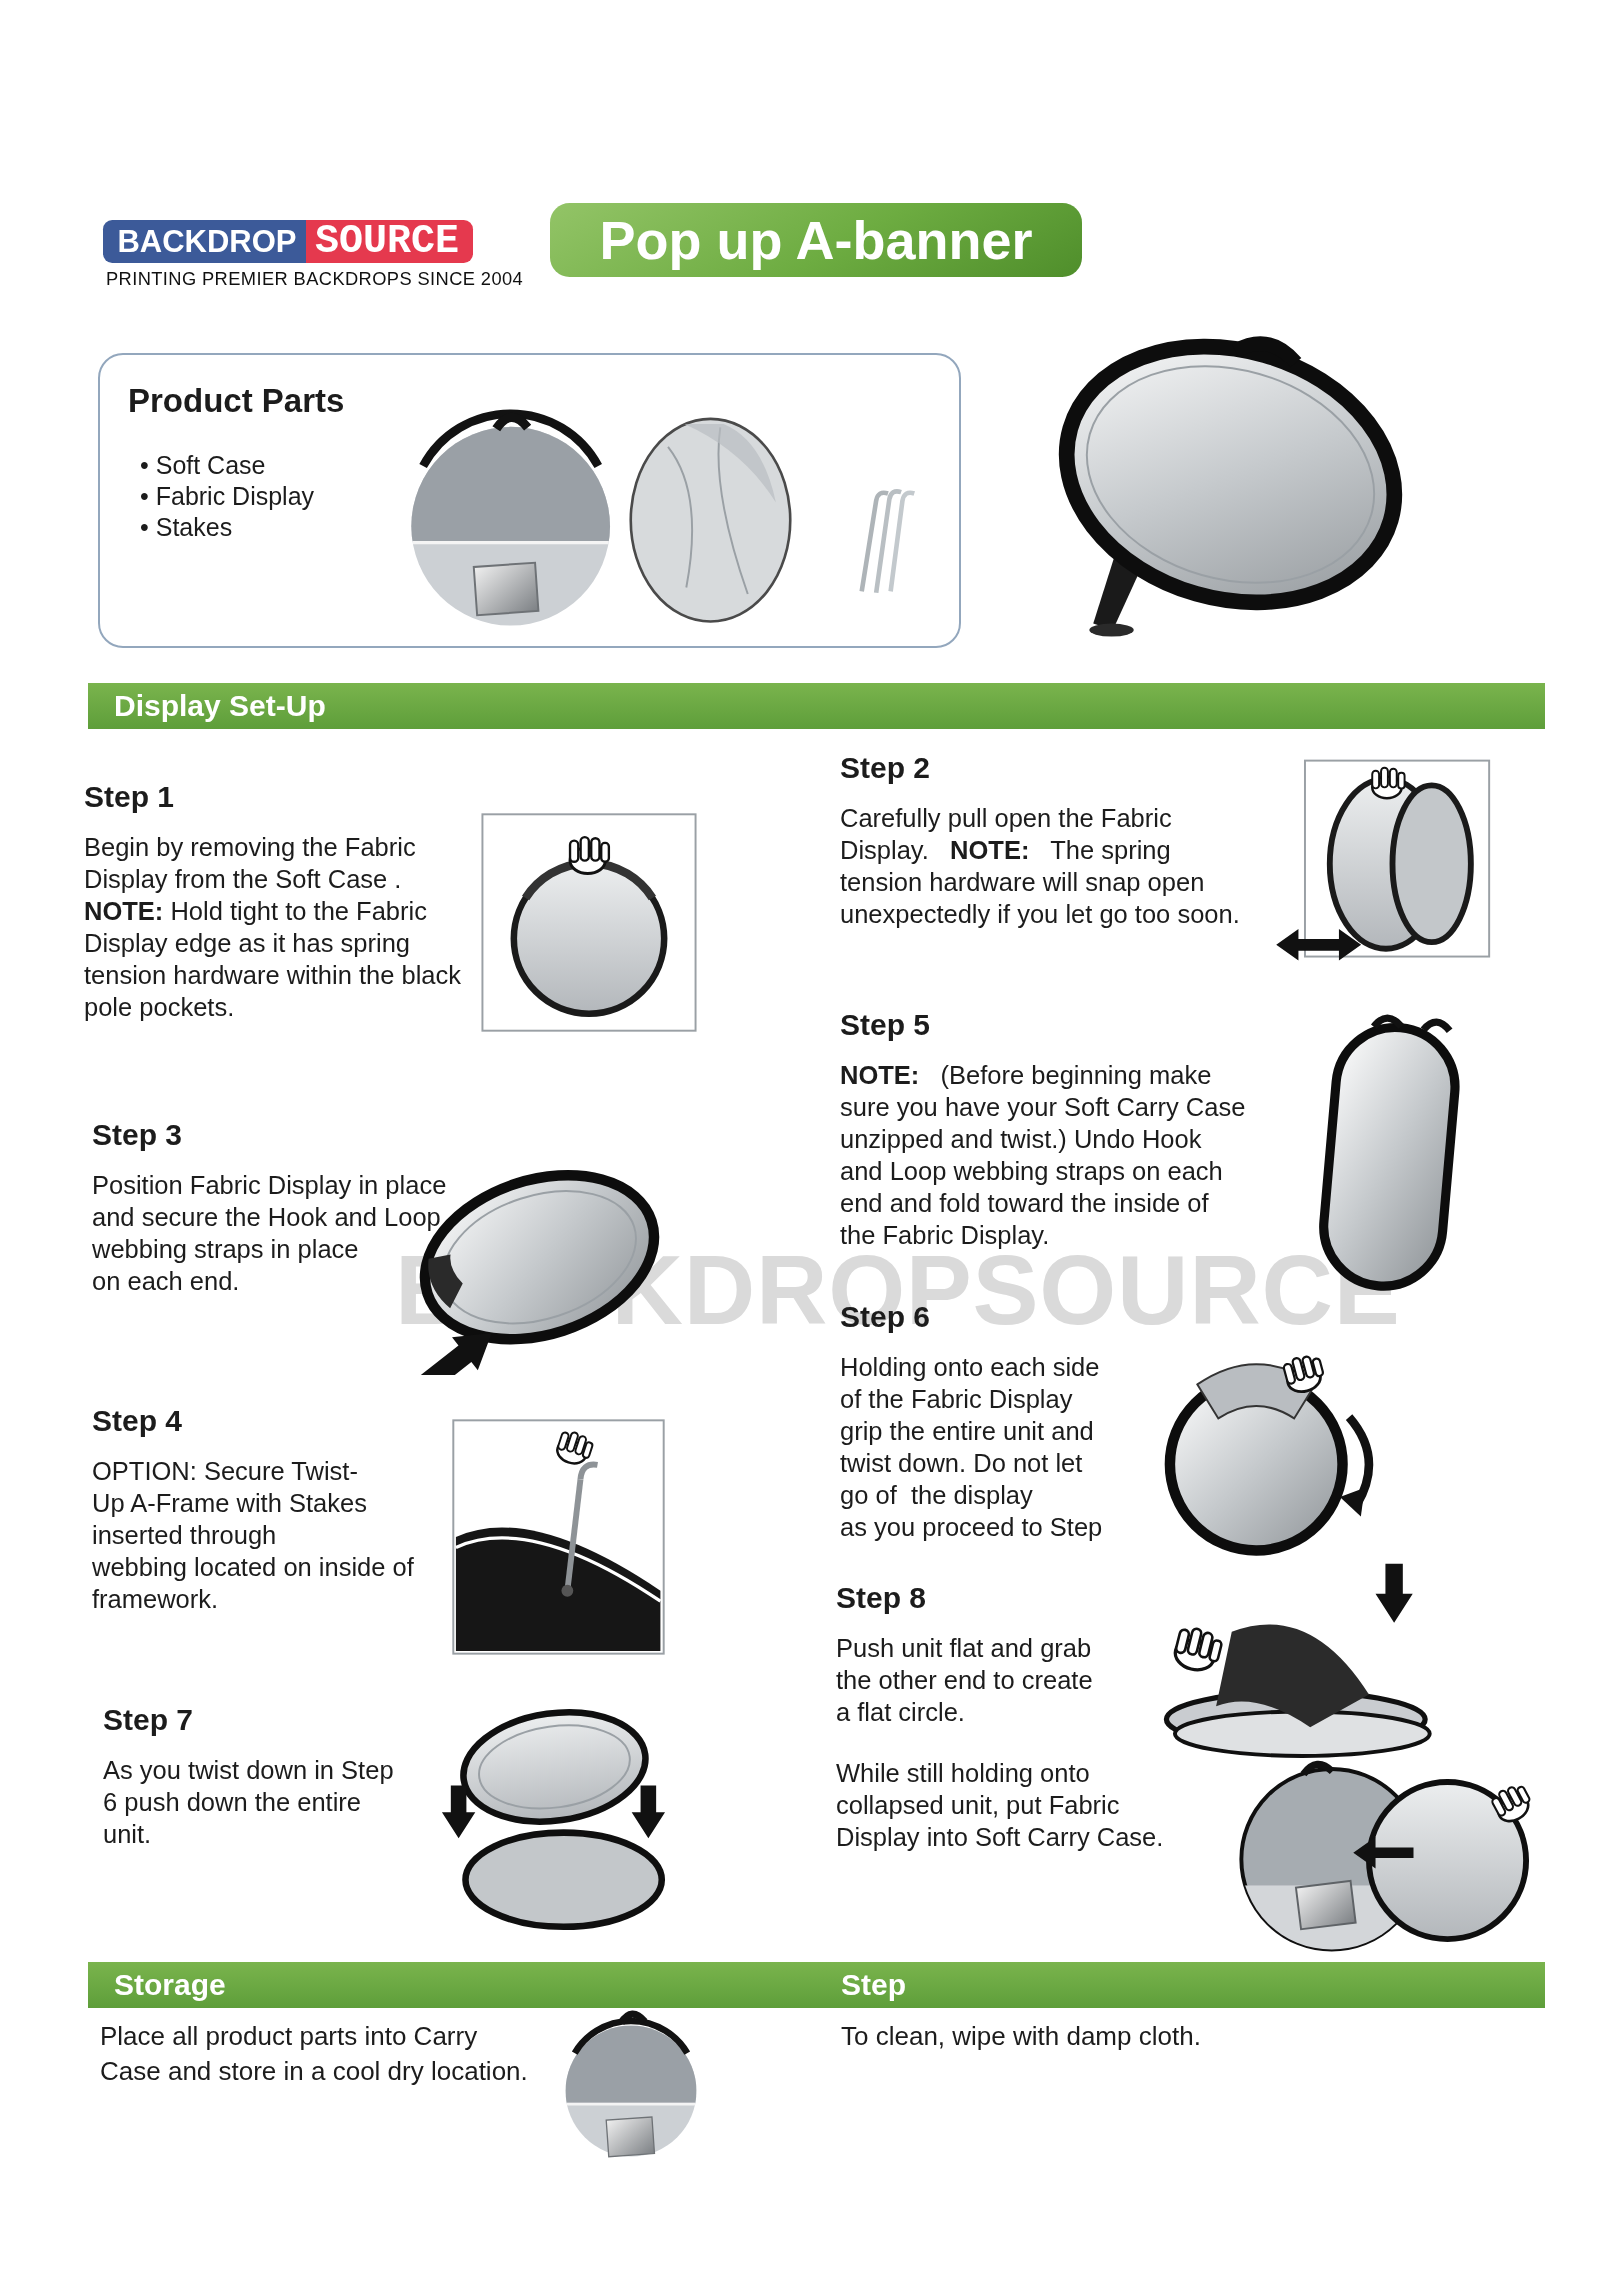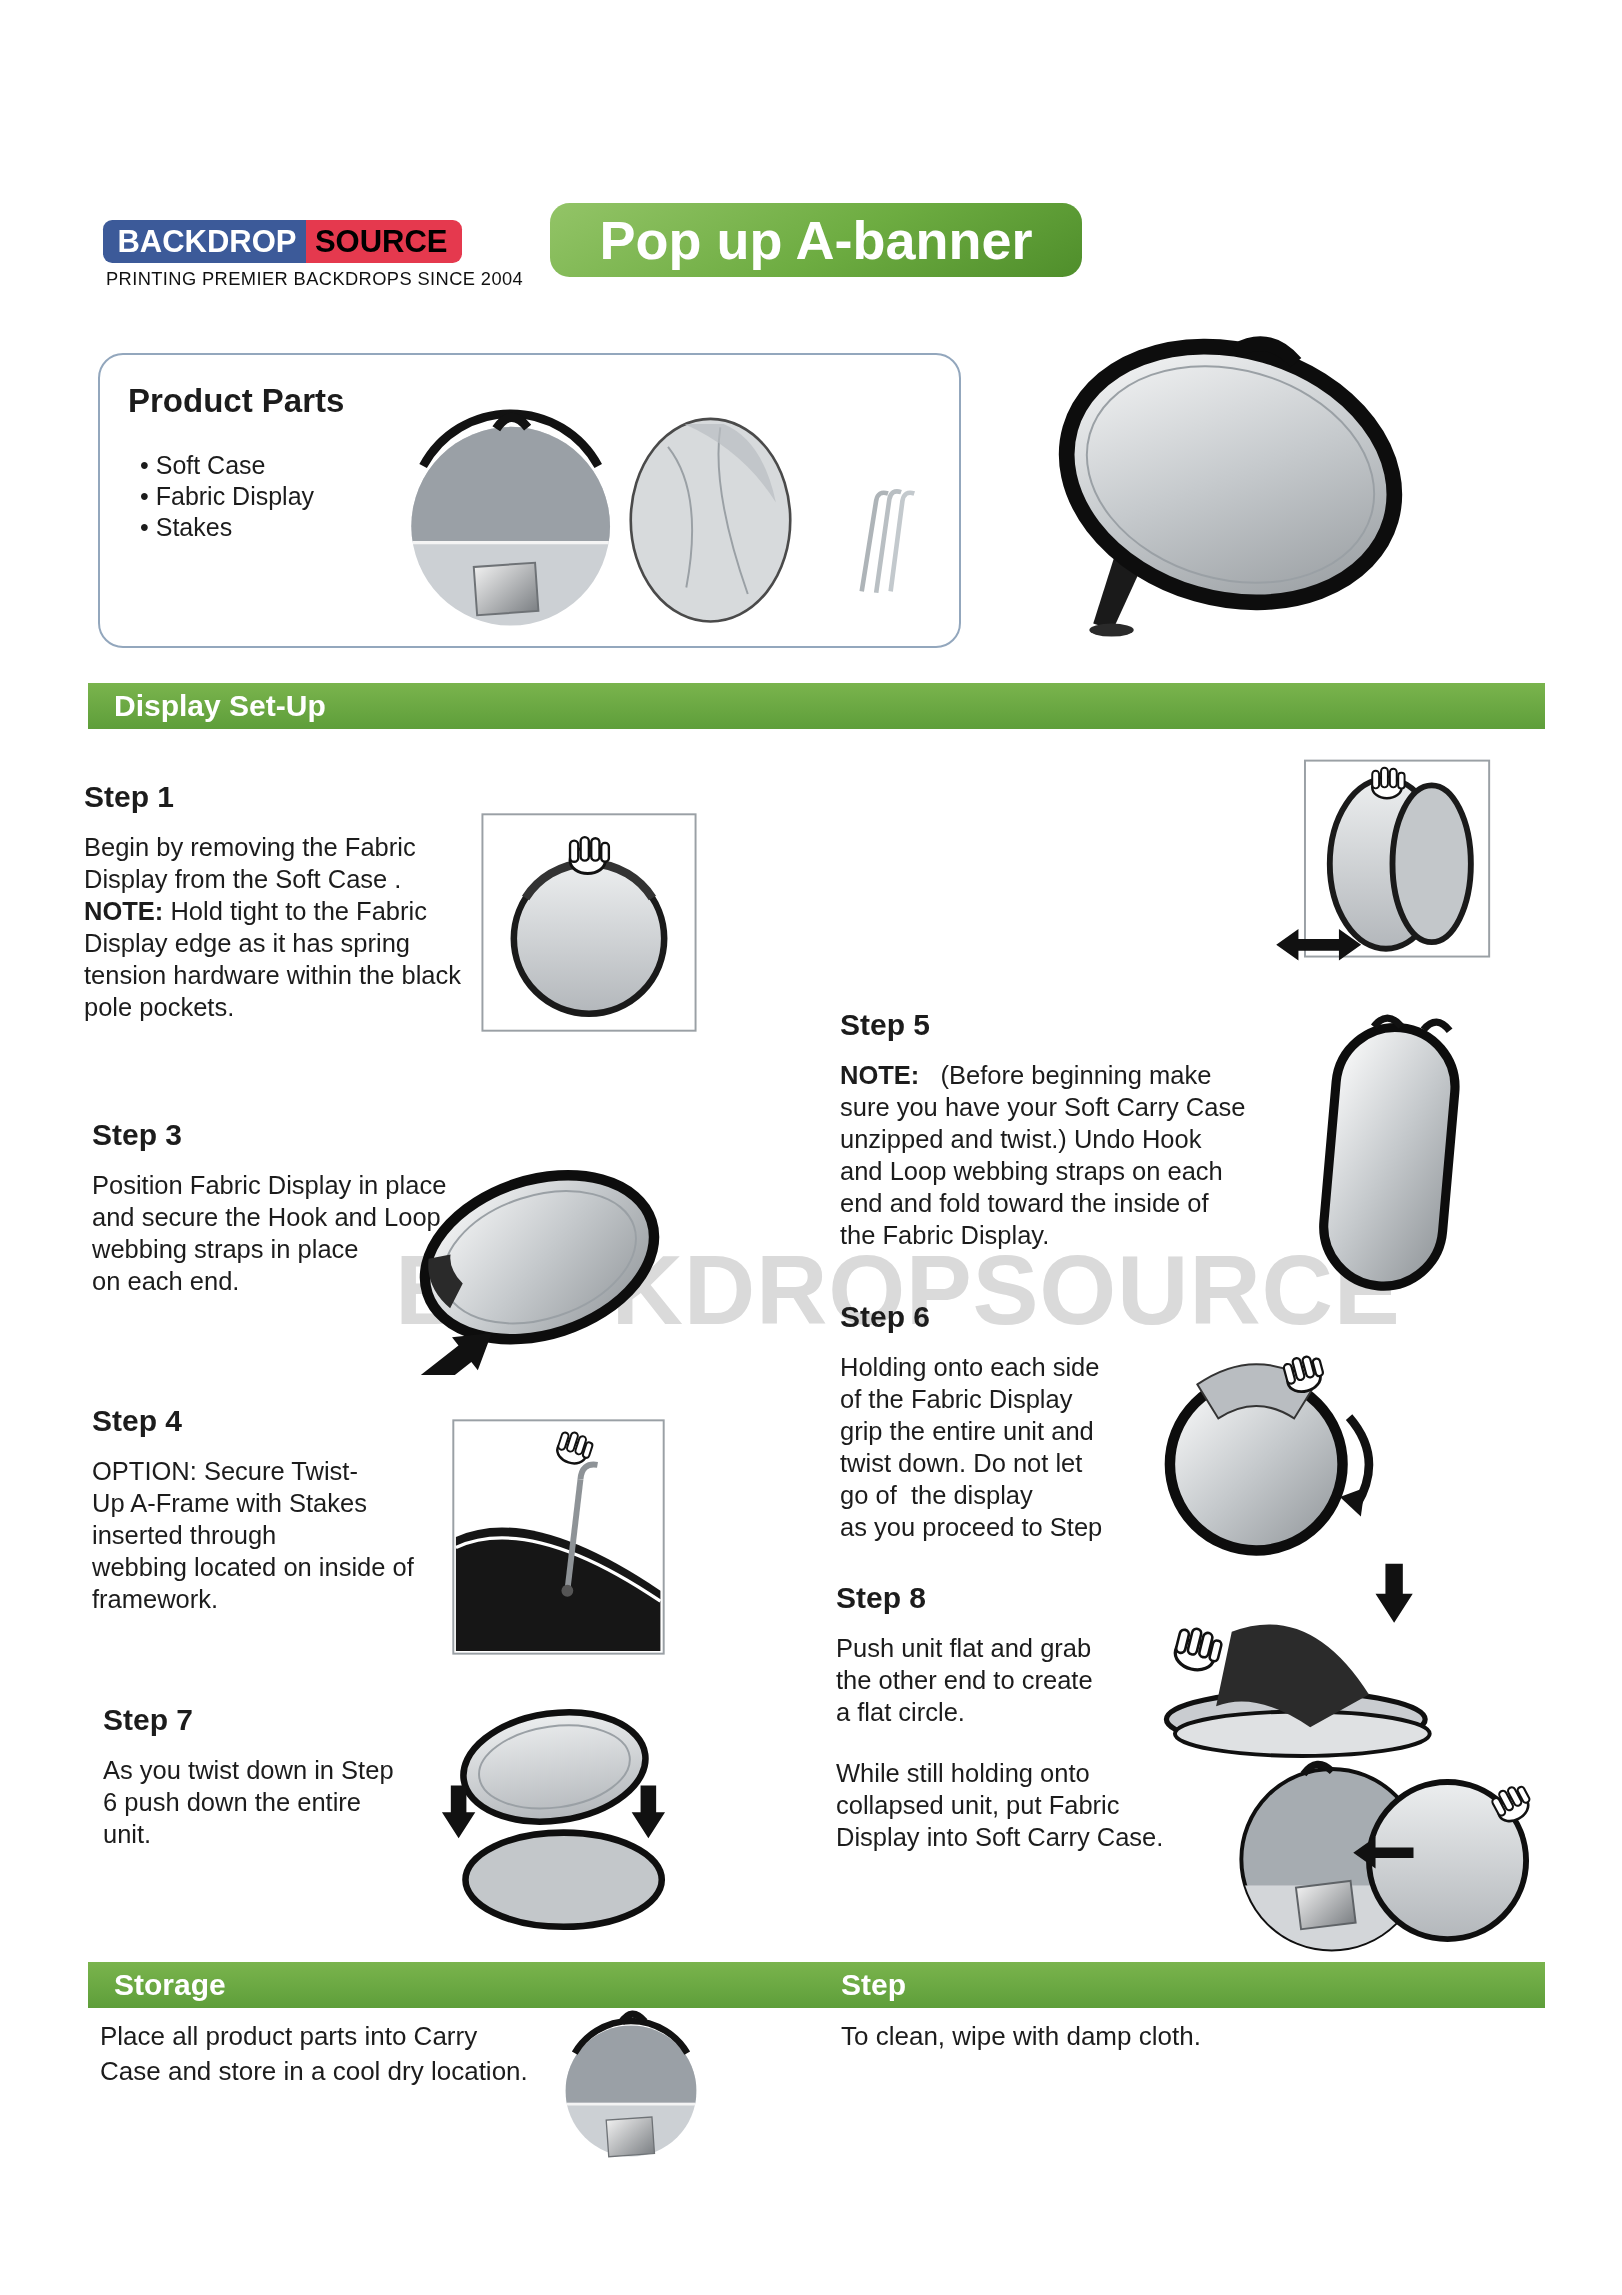--- a/index.html
+++ b/index.html
@@ -8,22 +8,22 @@
 
   
   .watermark{position:absolute;left:395px;top:1233px;font-size:99px;font-weight:bold;
              color:#dadada;letter-spacing:0.7px;white-space:nowrap;z-index:0;}
   .layer{position:absolute;inset:0;z-index:1;}
 
   
   .logo-bar{position:absolute;left:103px;top:220px;display:flex;height:43px;}
   .logo-left{background:var(--logo_blue);color:#fff;font-weight:bold;font-size:31px;
              line-height:43px;padding:0 9.2px 0 14.4px;border-radius:9.2px 0 0 9.2px;letter-spacing:0px;}
-  .logo-right{background:var(--logo_red);color:#000000;font-weight:bold;font-size:31px;
-              line-height:43px;padding:0 14.4px 0 9.2px;border-radius:0 9.2px 9.2px 0;}
+  .logo-right{background:var(--logo_red);color:#ffffff;font-weight:bold;font-size:40px;
+              line-height:43px;padding:0 14.4px 0 9.2px;border-radius:0 9.2px 9.2px 0;font-family:Liberation Mono, monospace;}
   .logo-tagline{position:absolute;left:106px;top:268px;font-size:18.3px;color:#111;letter-spacing:0.4px;}
 
   
   .title-banner{position:absolute;left:550px;top:203px;width:532px;height:74px;border-radius:19.6px;
                 background:linear-gradient(150deg,#93c467,#6dac41 55%,#4f8e2b);
                 display:flex;align-items:center;justify-content:center;
                 color:#fff;font-size:54px;font-weight:bold;}
 
   
   .parts-box{position:absolute;left:98px;top:353px;width:859px;height:291px;
@@ -162,20 +162,29 @@
       <div>
           <div class="tline">Begin by removing the Fabric</div>
           <div class="tline">Display from the Soft Case .</div>
           <div class="tline"><b>NOTE:</b> Hold tight to the Fabric</div>
           <div class="tline">Display edge as it has spring</div>
           <div class="tline">tension hardware within the black</div>
           <div class="tline">pole pockets.</div>
         </div>
     </div>
 
+    <div class="step pos-s2">
+      <h3>Step 2</h3>
+      <div>
+          <div class="tline">Carefully pull open the Fabric</div>
+          <div class="tline">Display.   <b>NOTE:</b>   The spring</div>
+          <div class="tline">tension hardware will snap open</div>
+          <div class="tline">unexpectedly if you let go too soon.</div>
+        </div>
+    </div>
 
     <div class="step pos-s3">
       <h3>Step 3</h3>
       <div>
           <div class="tline">Position Fabric Display in place</div>
           <div class="tline">and secure the Hook and Loop</div>
           <div class="tline">webbing straps in place</div>
           <div class="tline">on each end.</div>
         </div>
     </div>

